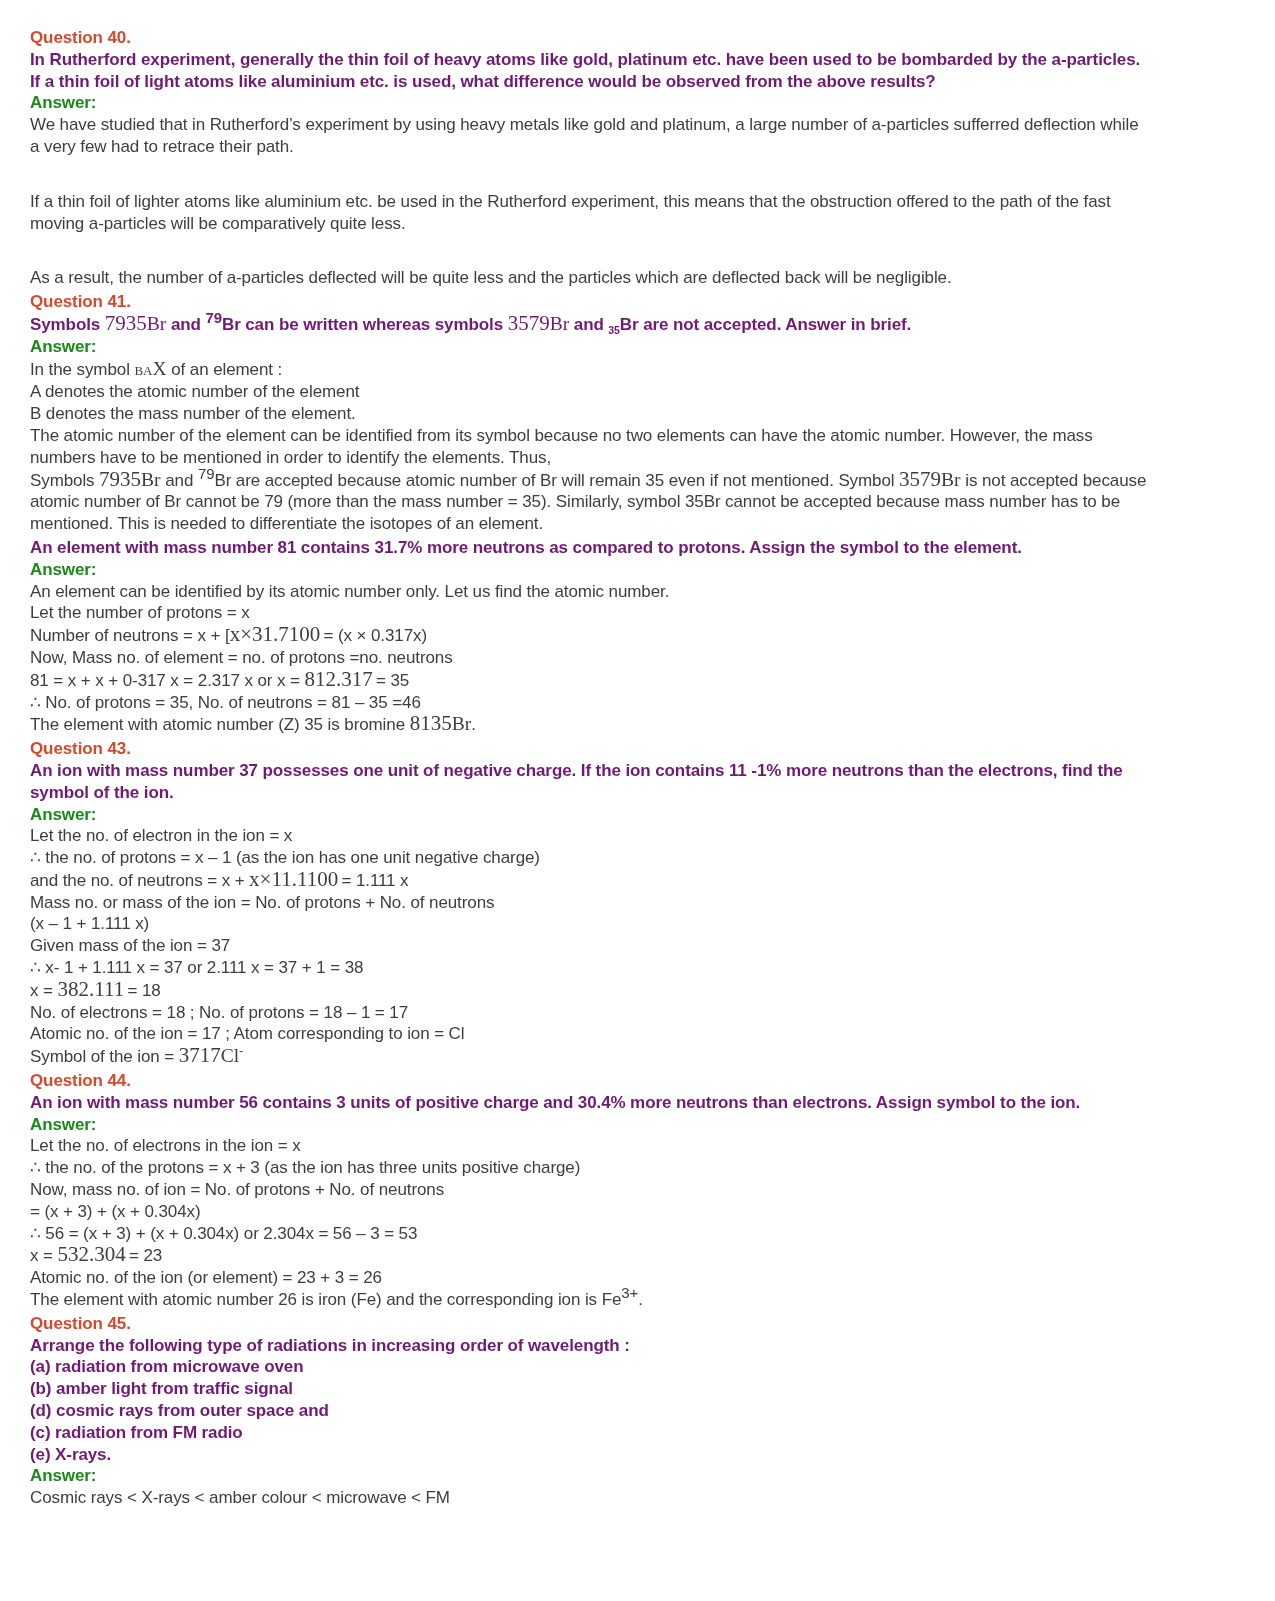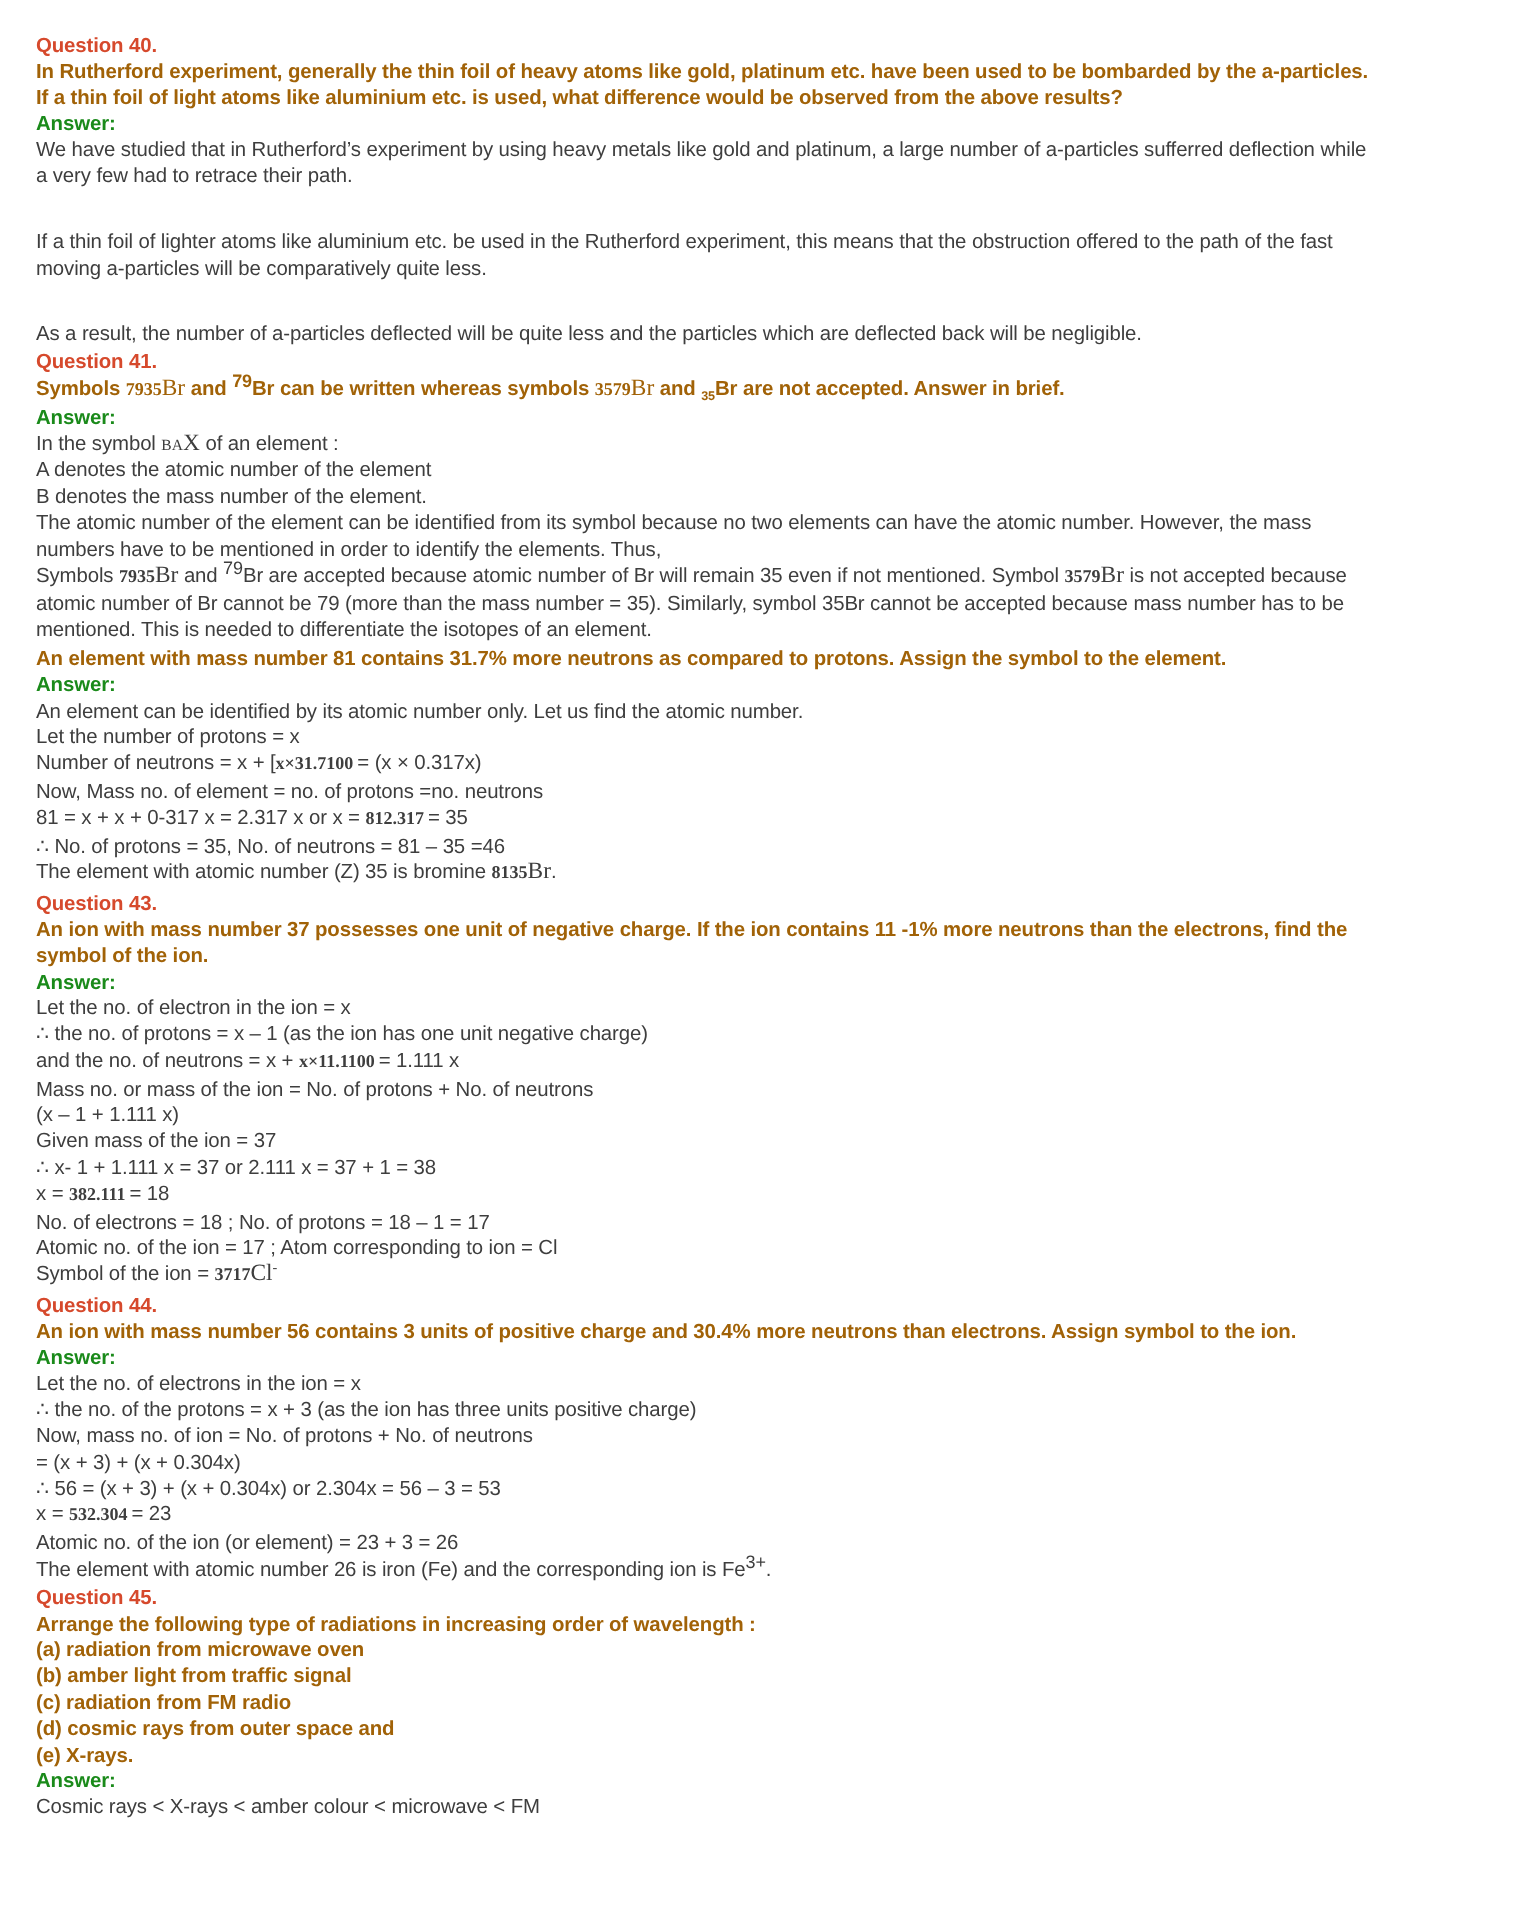--- a/index.html
+++ b/index.html
@@ -18,34 +18,34 @@
     font-size:17px;
     color:var(--body-color);
   }
   .question-block{margin:0 0 2px 0;}
   .q-heading{
     color:var(--q-color);
     font-weight:700;
     line-height:21.8px;
     letter-spacing:-0.1px;
   }
-  .q-text{font-weight:700;color:#a16207;}
+  .q-text{font-weight:700;color:#701a75;}
   .a-label{
     color:var(--a-color);
     font-weight:700;
     line-height:21.8px;
     letter-spacing:-0.1px;
   }
   .line{
     line-height:21.8px;
     letter-spacing:-0.1px;
   }
   .a-block.gap{margin-top:33px;}
   
-  .seg-m{font-family:"Liberation Serif",serif;font-weight:700;font-size:15px;letter-spacing:0;}
+  .seg-m{font-family:"Liberation Serif",serif;font-weight:400;font-size:21px;letter-spacing:0;}
   .seg-ms{font-family:"Liberation Serif",serif;font-weight:400;font-size:13px;letter-spacing:0;}
   .seg-M{font-family:"Liberation Serif",serif;font-weight:400;font-size:19.5px;letter-spacing:0;text-align:right;}
   .seg-sup{font-size:15px;vertical-align:super;line-height:0;}
   .seg-sub{font-size:10.5px;vertical-align:sub;line-height:0;}
   .seg-msup{font-family:"Liberation Serif",serif;font-weight:400;font-size:12px;vertical-align:super;line-height:0;}
 </style>
 </head>
 <body>
 
 <main class="page">
@@ -141,22 +141,22 @@
             <div class="line">The element with atomic number 26 is iron (Fe) and the corresponding ion is Fe<span class="seg-sup">3+</span>.</div>
           </div>
         </div>
       </section>
       <section class="question-block">
         <div class="q-heading">Question 45.</div>
         <div class="q-text">
           <div class="line">Arrange the following type of radiations in increasing order of wavelength :</div>
           <div class="line">(a) radiation from microwave oven</div>
           <div class="line">(b) amber light from traffic signal</div>
+          <div class="line">(d) cosmic rays from outer space and</div>
           <div class="line">(c) radiation from FM radio</div>
-          <div class="line">(d) cosmic rays from outer space and</div>
           <div class="line">(e) X-rays.</div>
         </div>
         <div class="a-label">Answer:</div>
         <div class="a-body">
           <div class="a-block">
             <div class="line">Cosmic rays &lt; X-rays &lt; amber colour &lt; microwave &lt; FM</div>
           </div>
         </div>
       </section>
     </div>

